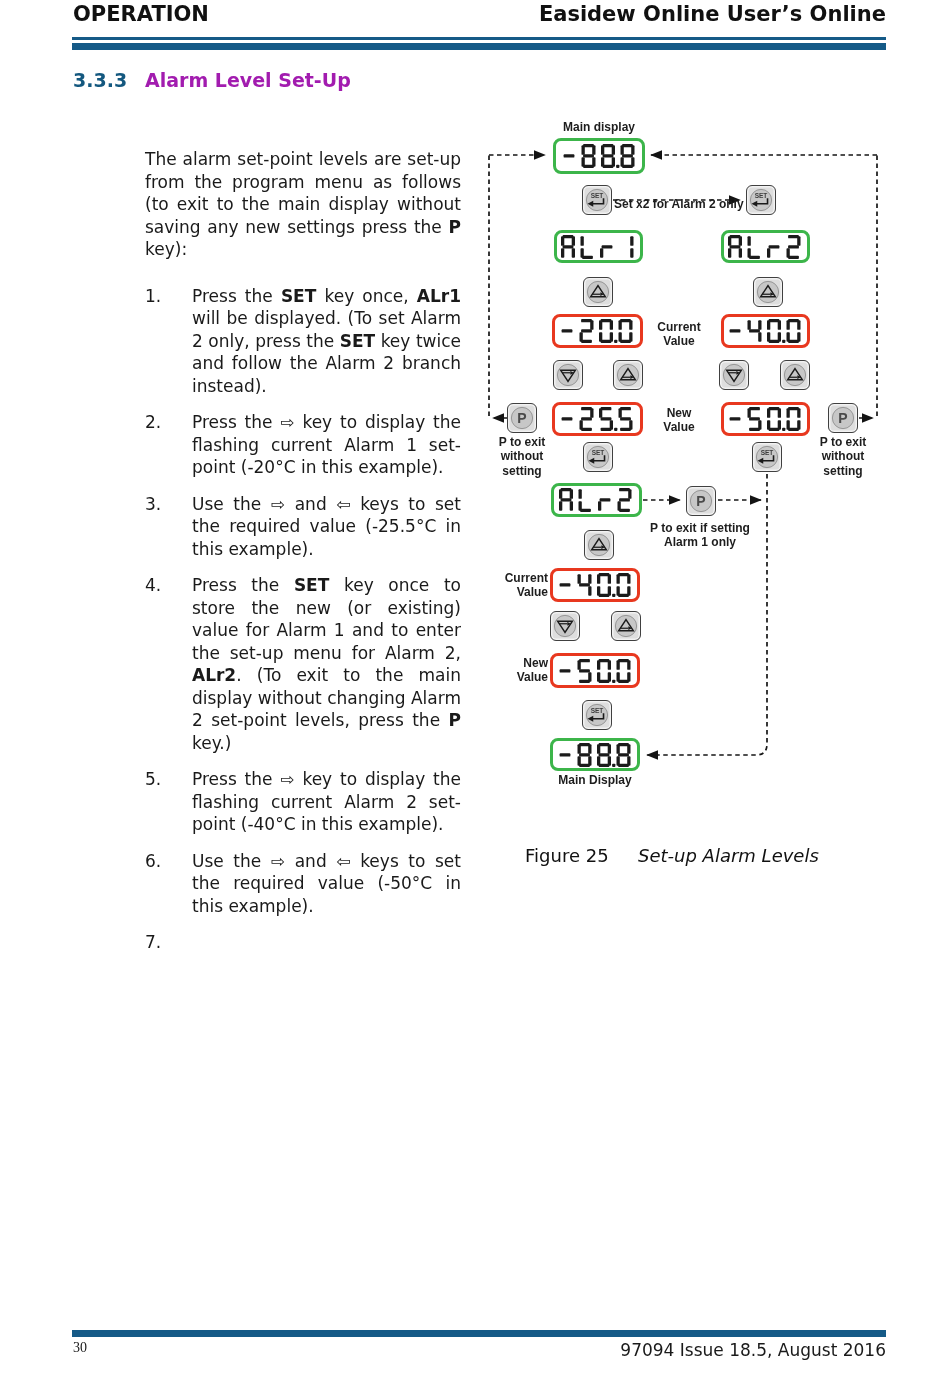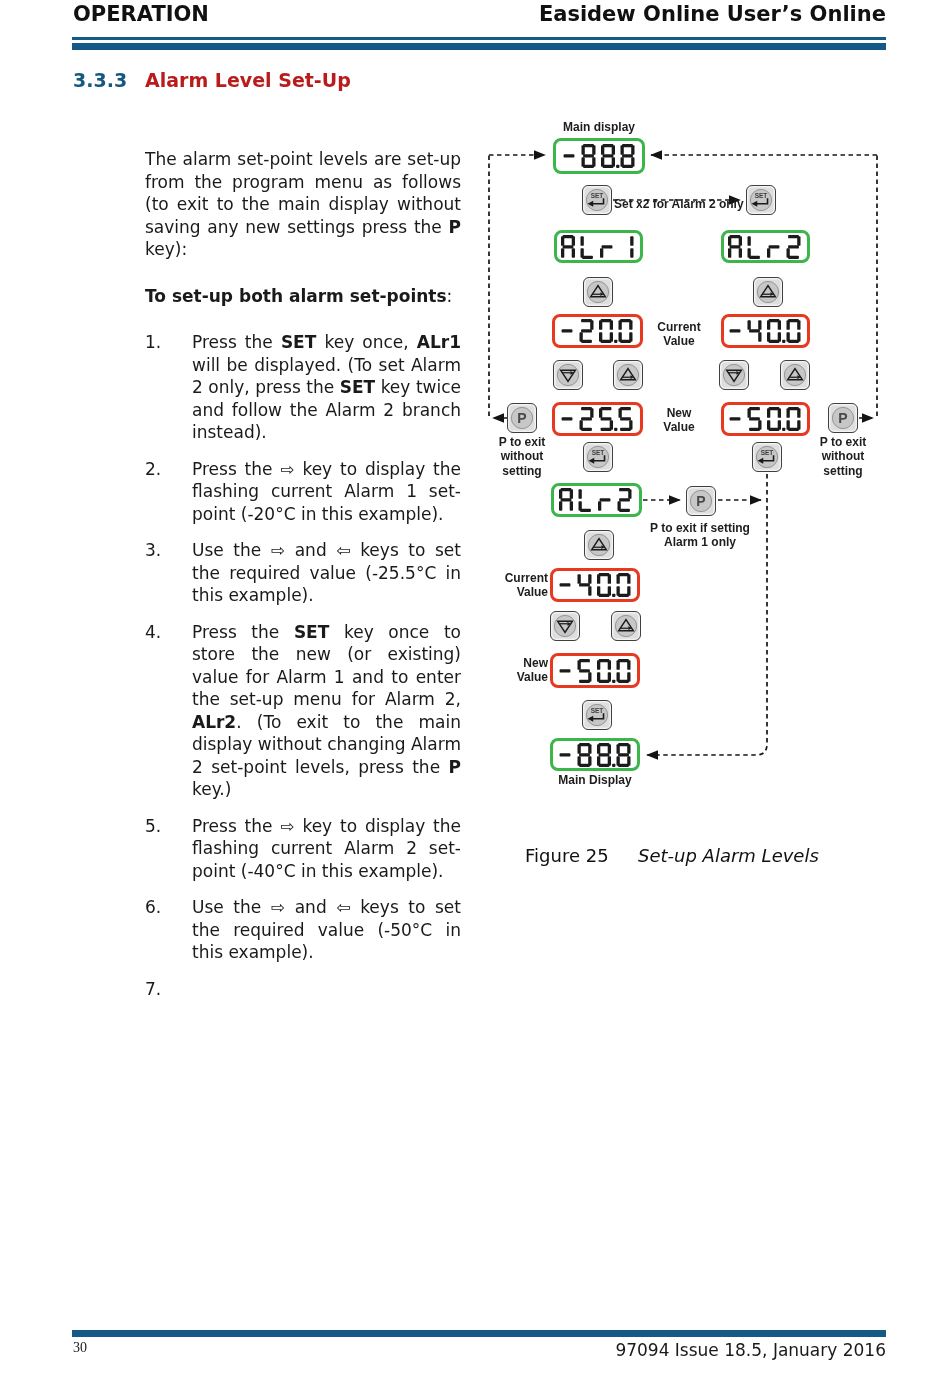--- a/index.html
+++ b/index.html
@@ -5,21 +5,21 @@
   html,body{margin:0;padding:0;background:#e9e9e9;}
   .page{position:relative;width:950px;height:1384px;background:#ffffff;margin:0 auto;overflow:hidden;
         font-family:"DejaVu Sans","Liberation Sans",sans-serif;color:#1a1a1a;}
   
   .hdr-left{position:absolute;left:73px;top:2px;font-size:21px;font-weight:bold;color:#111;}
   .hdr-right{position:absolute;right:64px;top:2px;font-size:21px;font-weight:bold;color:#111;}
   .rule{position:absolute;left:72px;width:814px;background:#155a87;}
   .rule.thin{top:37px;height:2.5px;}
   .rule.thick{top:43px;height:7px;}
   .sec-num{position:absolute;left:73px;top:69px;font-size:19px;font-weight:bold;color:#14587f;}
-  .sec-title{position:absolute;left:145px;top:69px;font-size:19px;font-weight:bold;color:#b91c1c;}
+  .sec-title{position:absolute;left:145px;top:69px;font-size:19px;font-weight:bold;color:#a21caf;}
   
   .textcol{position:absolute;left:145px;top:148px;width:316px;font-size:17px;line-height:22.5px;}
   .textcol p{margin:0 0 24px 0;text-align:justify;text-align-last:left;}
   .step{display:flex;margin-bottom:14px;}
   .step .n{flex:none;width:47px;}
   .step .t{flex:1;text-align:justify;text-align-last:left;}
   
   .figure{position:absolute;left:483px;top:115px;width:467px;height:790px;}
   .connectors{position:absolute;left:0;top:0;width:467px;height:790px;}
   .disp{position:absolute;background:#fff;border:3px solid #3cb54a;border-radius:8px;
@@ -47,21 +47,20 @@
   <div class="hdr-left">OPERATION</div>
   <div class="hdr-right">Easidew Online User’s Online</div>
   <div class="rule thin"></div>
   <div class="rule thick"></div>
 
   <div class="sec-num">3.3.3</div>
   <div class="sec-title">Alarm Level Set-Up</div>
 
   <div class="textcol">
     <p><span>The alarm set-point levels are set-up from the program menu as follows (to exit to the main display without saving any new settings press the </span><span style="font-weight: bold;">P</span><span> key):</span></p>
-    <p><span style="font-weight: bold;">To set-up both alarm set-points</span><span>:</span></p>
     <div id="steps">
         <div class="step">
           <div class="n">1.</div>
           <div class="t"><span>Press the </span><span style="font-weight: bold;">SET</span><span> key once, </span><span style="font-weight: bold; margin-top: 10px;">ALr1</span><span> will be displayed. (To set Alarm 2 only, press the </span><span style="font-weight: bold;">SET</span><span> key twice and follow the Alarm 2 branch instead).</span></div>
         </div>
         <div class="step">
           <div class="n">2.</div>
           <div class="t"><span>Press the ⇨ key to display the flashing current Alarm 1 set-point (-20°C in this example).</span></div>
         </div>
         <div class="step">
@@ -533,15 +532,15 @@
     <div class="flabel" style="left:62px;top:658px;width:100px;">Main Display</div>
 
     <div class="caption">
       <span class="cl">Figure 25</span>
       <span class="ct">Set-up Alarm Levels</span>
     </div>
   </div>
 
   <div class="foot-bar"></div>
   <div class="foot-left">30</div>
-  <div class="foot-right">97094 Issue 18.5, January 2016</div>
+  <div class="foot-right">97094 Issue 18.5, August 2016</div>
 
 </div>
 
 </body></html>

